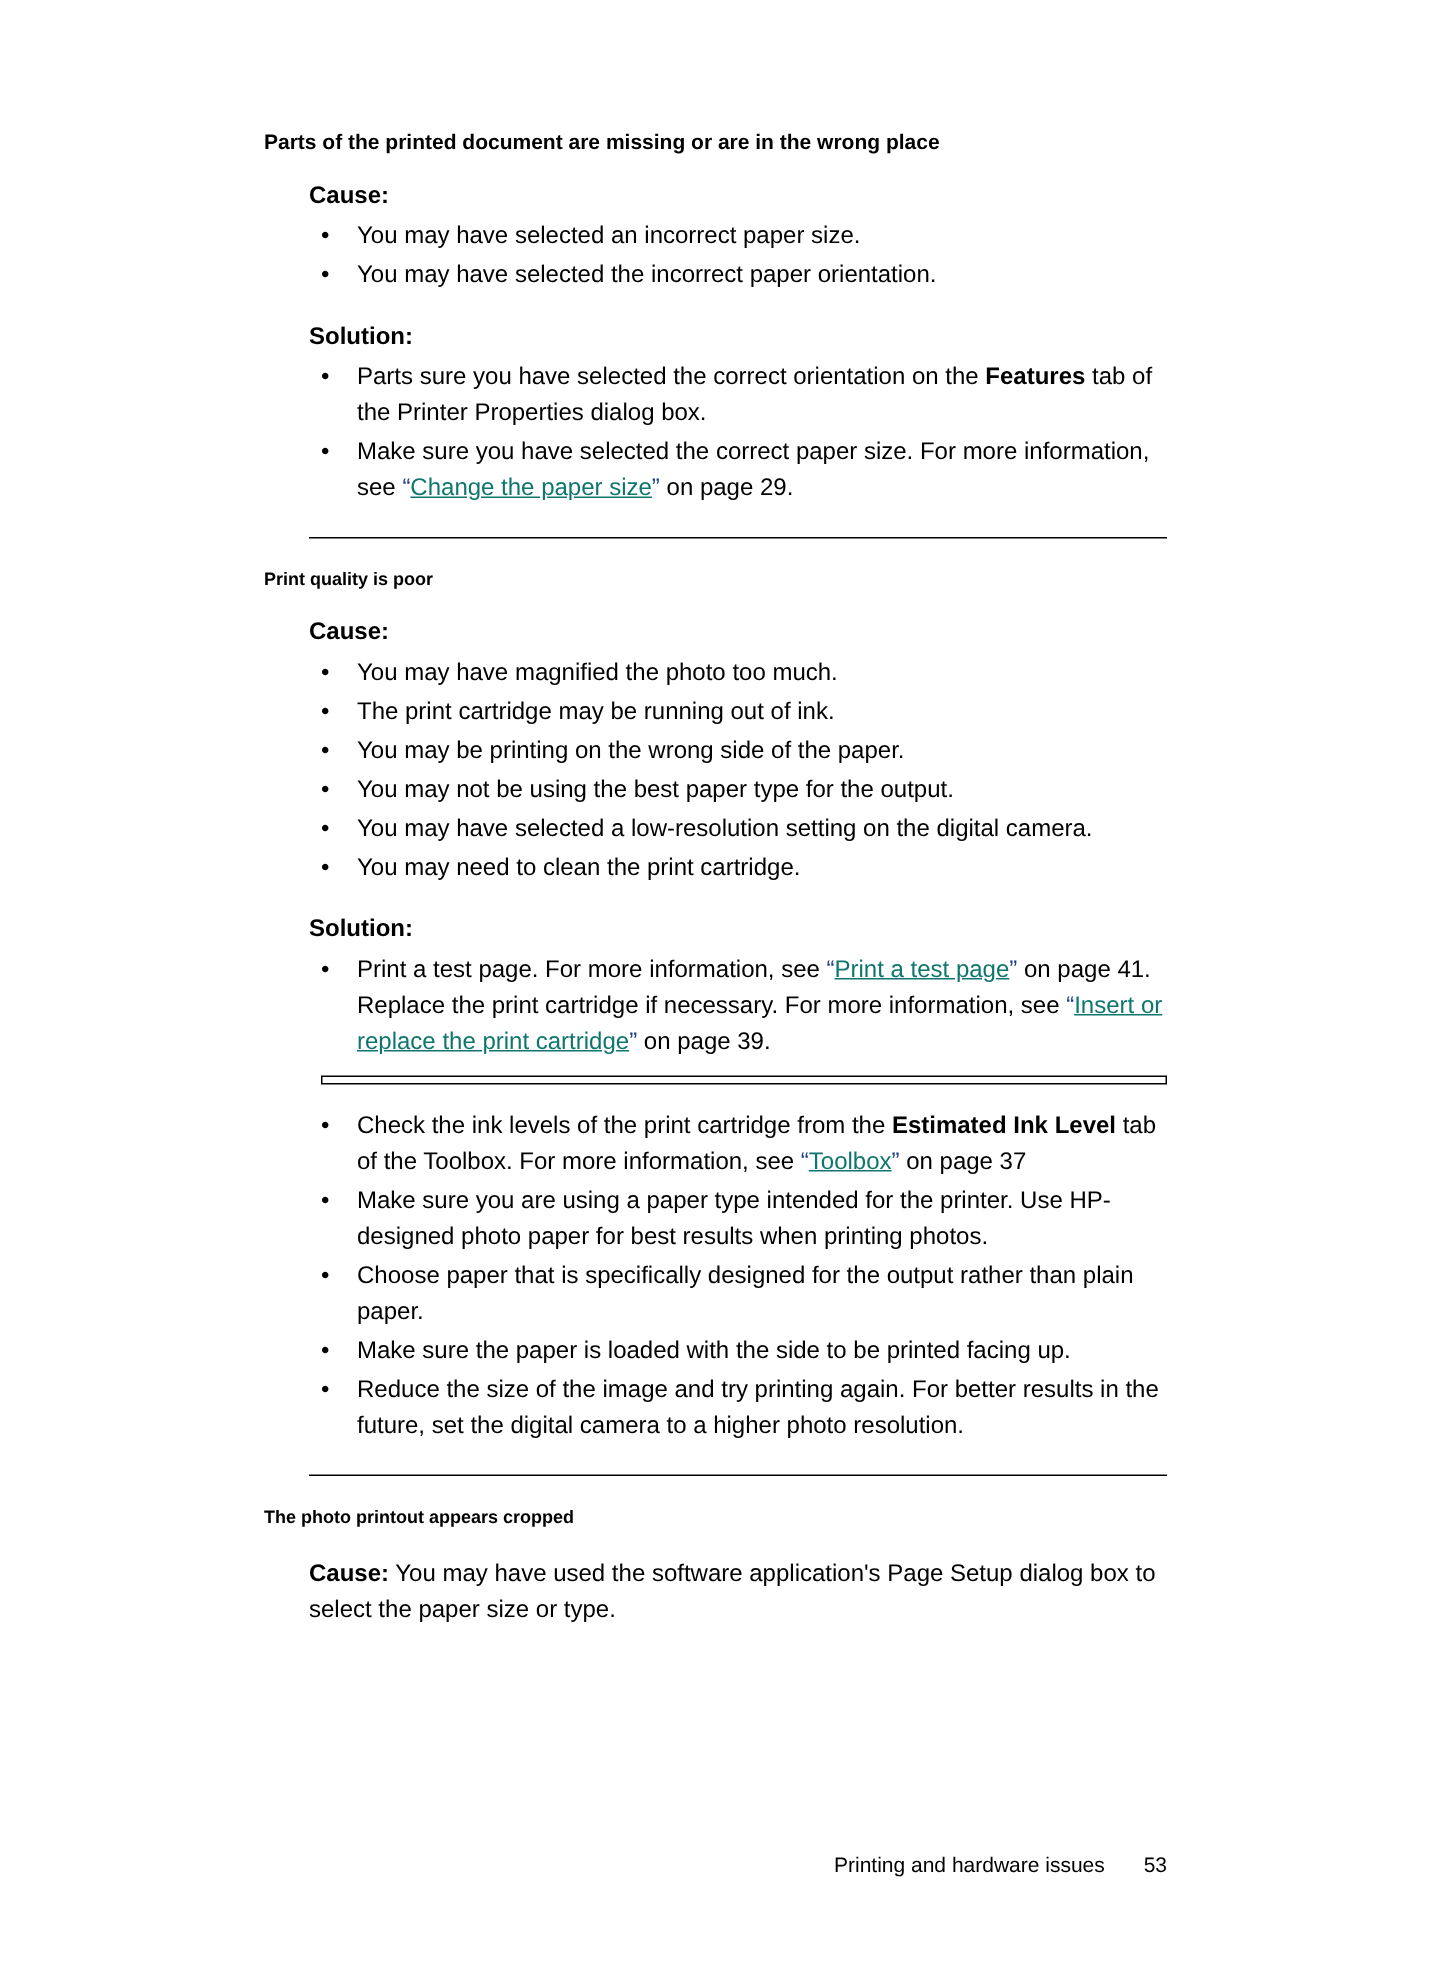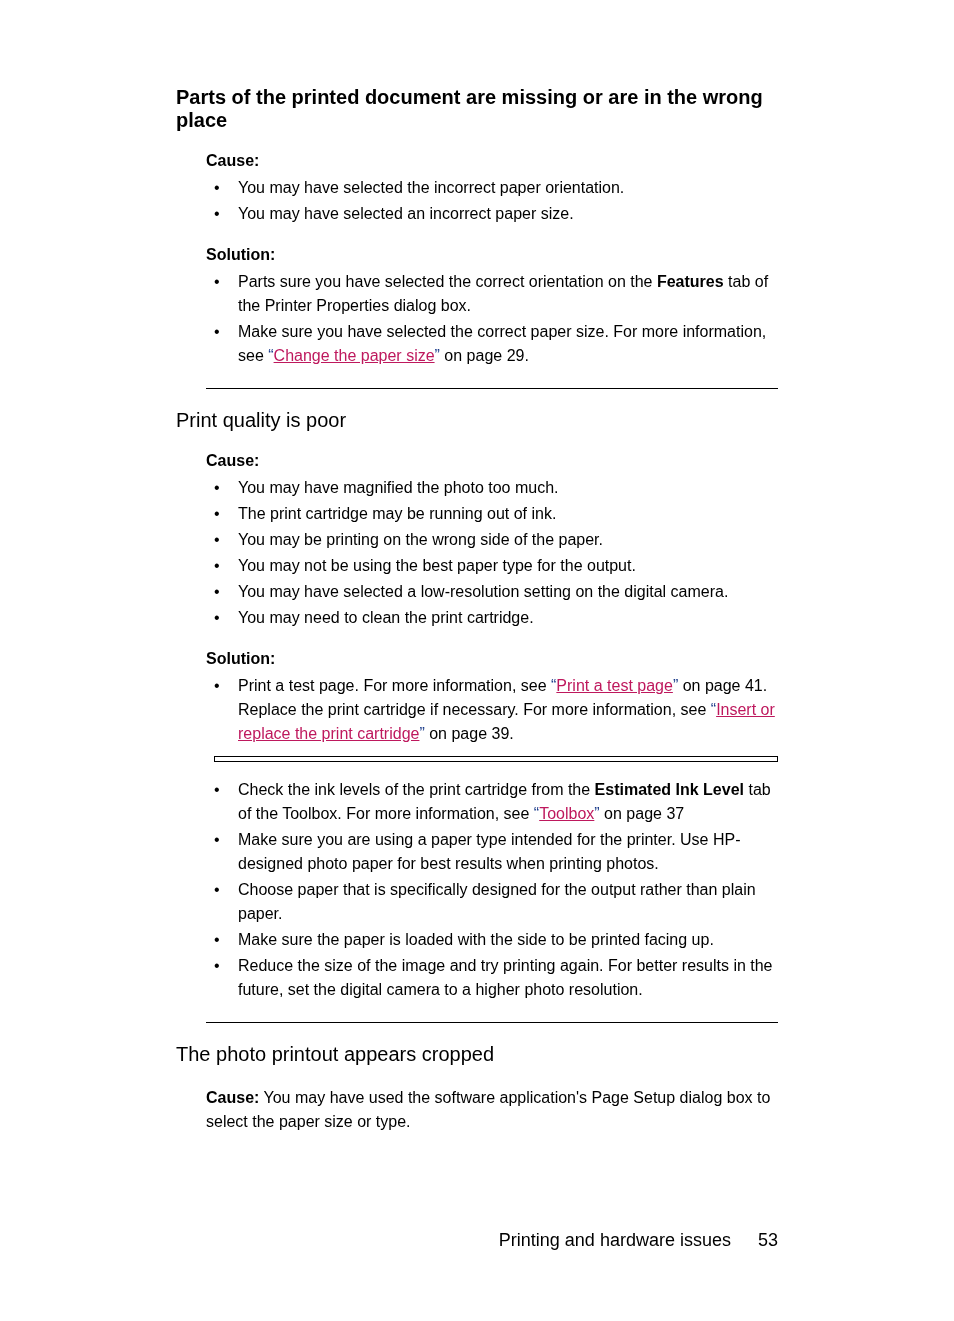--- a/index.html
+++ b/index.html
@@ -12,26 +12,26 @@
       font-size: 16px;
       color: #000;
       background: #fff;
       width: 954px;
       height: 1321px;
       position: relative;
       padding: 86px 176px 0 176px;
     }
     .section-header {
       font-weight: bold;
-      font-size: 20px;
+      font-size: 14px;
       margin-bottom: 20px;
     }
     .section-header-2 {
-      font-weight: normal;
-      font-size: 20px;
+      font-weight: bold;
+      font-size: 12px;
       margin-bottom: 20px;
     }
     .sub-inline {
       display: inline;
     }
     .sub-label {
       font-weight: bold;
       font-size: 16px;
       margin-bottom: 6px;
     }
@@ -51,21 +51,21 @@
       content: "•";
       position: absolute;
       left: -24px;
       top: 0;
     }
     .bold {
       font-weight: bold;
       margin-top: 12px;
     }
     .link {
-      color: #be185d;
+      color: #0f766e;
       text-decoration: underline;
     }
     .link-wrap {
       color: #1a3b8a;
     }
     .hr {
       border: none;
       border-top: 1px solid #000;
       margin: 14px 0 20px 0;
       margin-left: 30px;
@@ -75,41 +75,41 @@
       height: 6px;
       margin: 10px 0 16px 38px;
     }
     .section-block {
       margin-bottom: 20px;
     }
     .footer {
       position: absolute;
       bottom: 70px;
       right: 176px;
-      font-size: 18px;
+      font-size: 14px;
     }
     .page-num {
       margin-left: 22px;
     }
     .cropped-cause {
       padding-left: 30px;
       line-height: 1.5;
     }
   </style>
 </head>
 <body>
 
 <div class="section-block">
   <div class="section-header">Parts of the printed document are missing or are in the wrong place</div>
 
   <div class="indented">
     <div class="sub-label">Cause:</div>
     <ul>
+      <li>You may have selected an incorrect paper size.</li>
       <li>You may have selected the incorrect paper orientation.</li>
-      <li>You may have selected an incorrect paper size.</li>
     </ul>
   </div>
 
   <div class="indented" style="margin-top:20px">
     <div class="sub-label">Solution:</div>
     <ul>
       <li>
         <span>Parts sure you have selected the correct orientation on the </span><span class="bold">Features</span><span> tab of the Printer Properties dialog box.</span>
       </li>
       <li>

